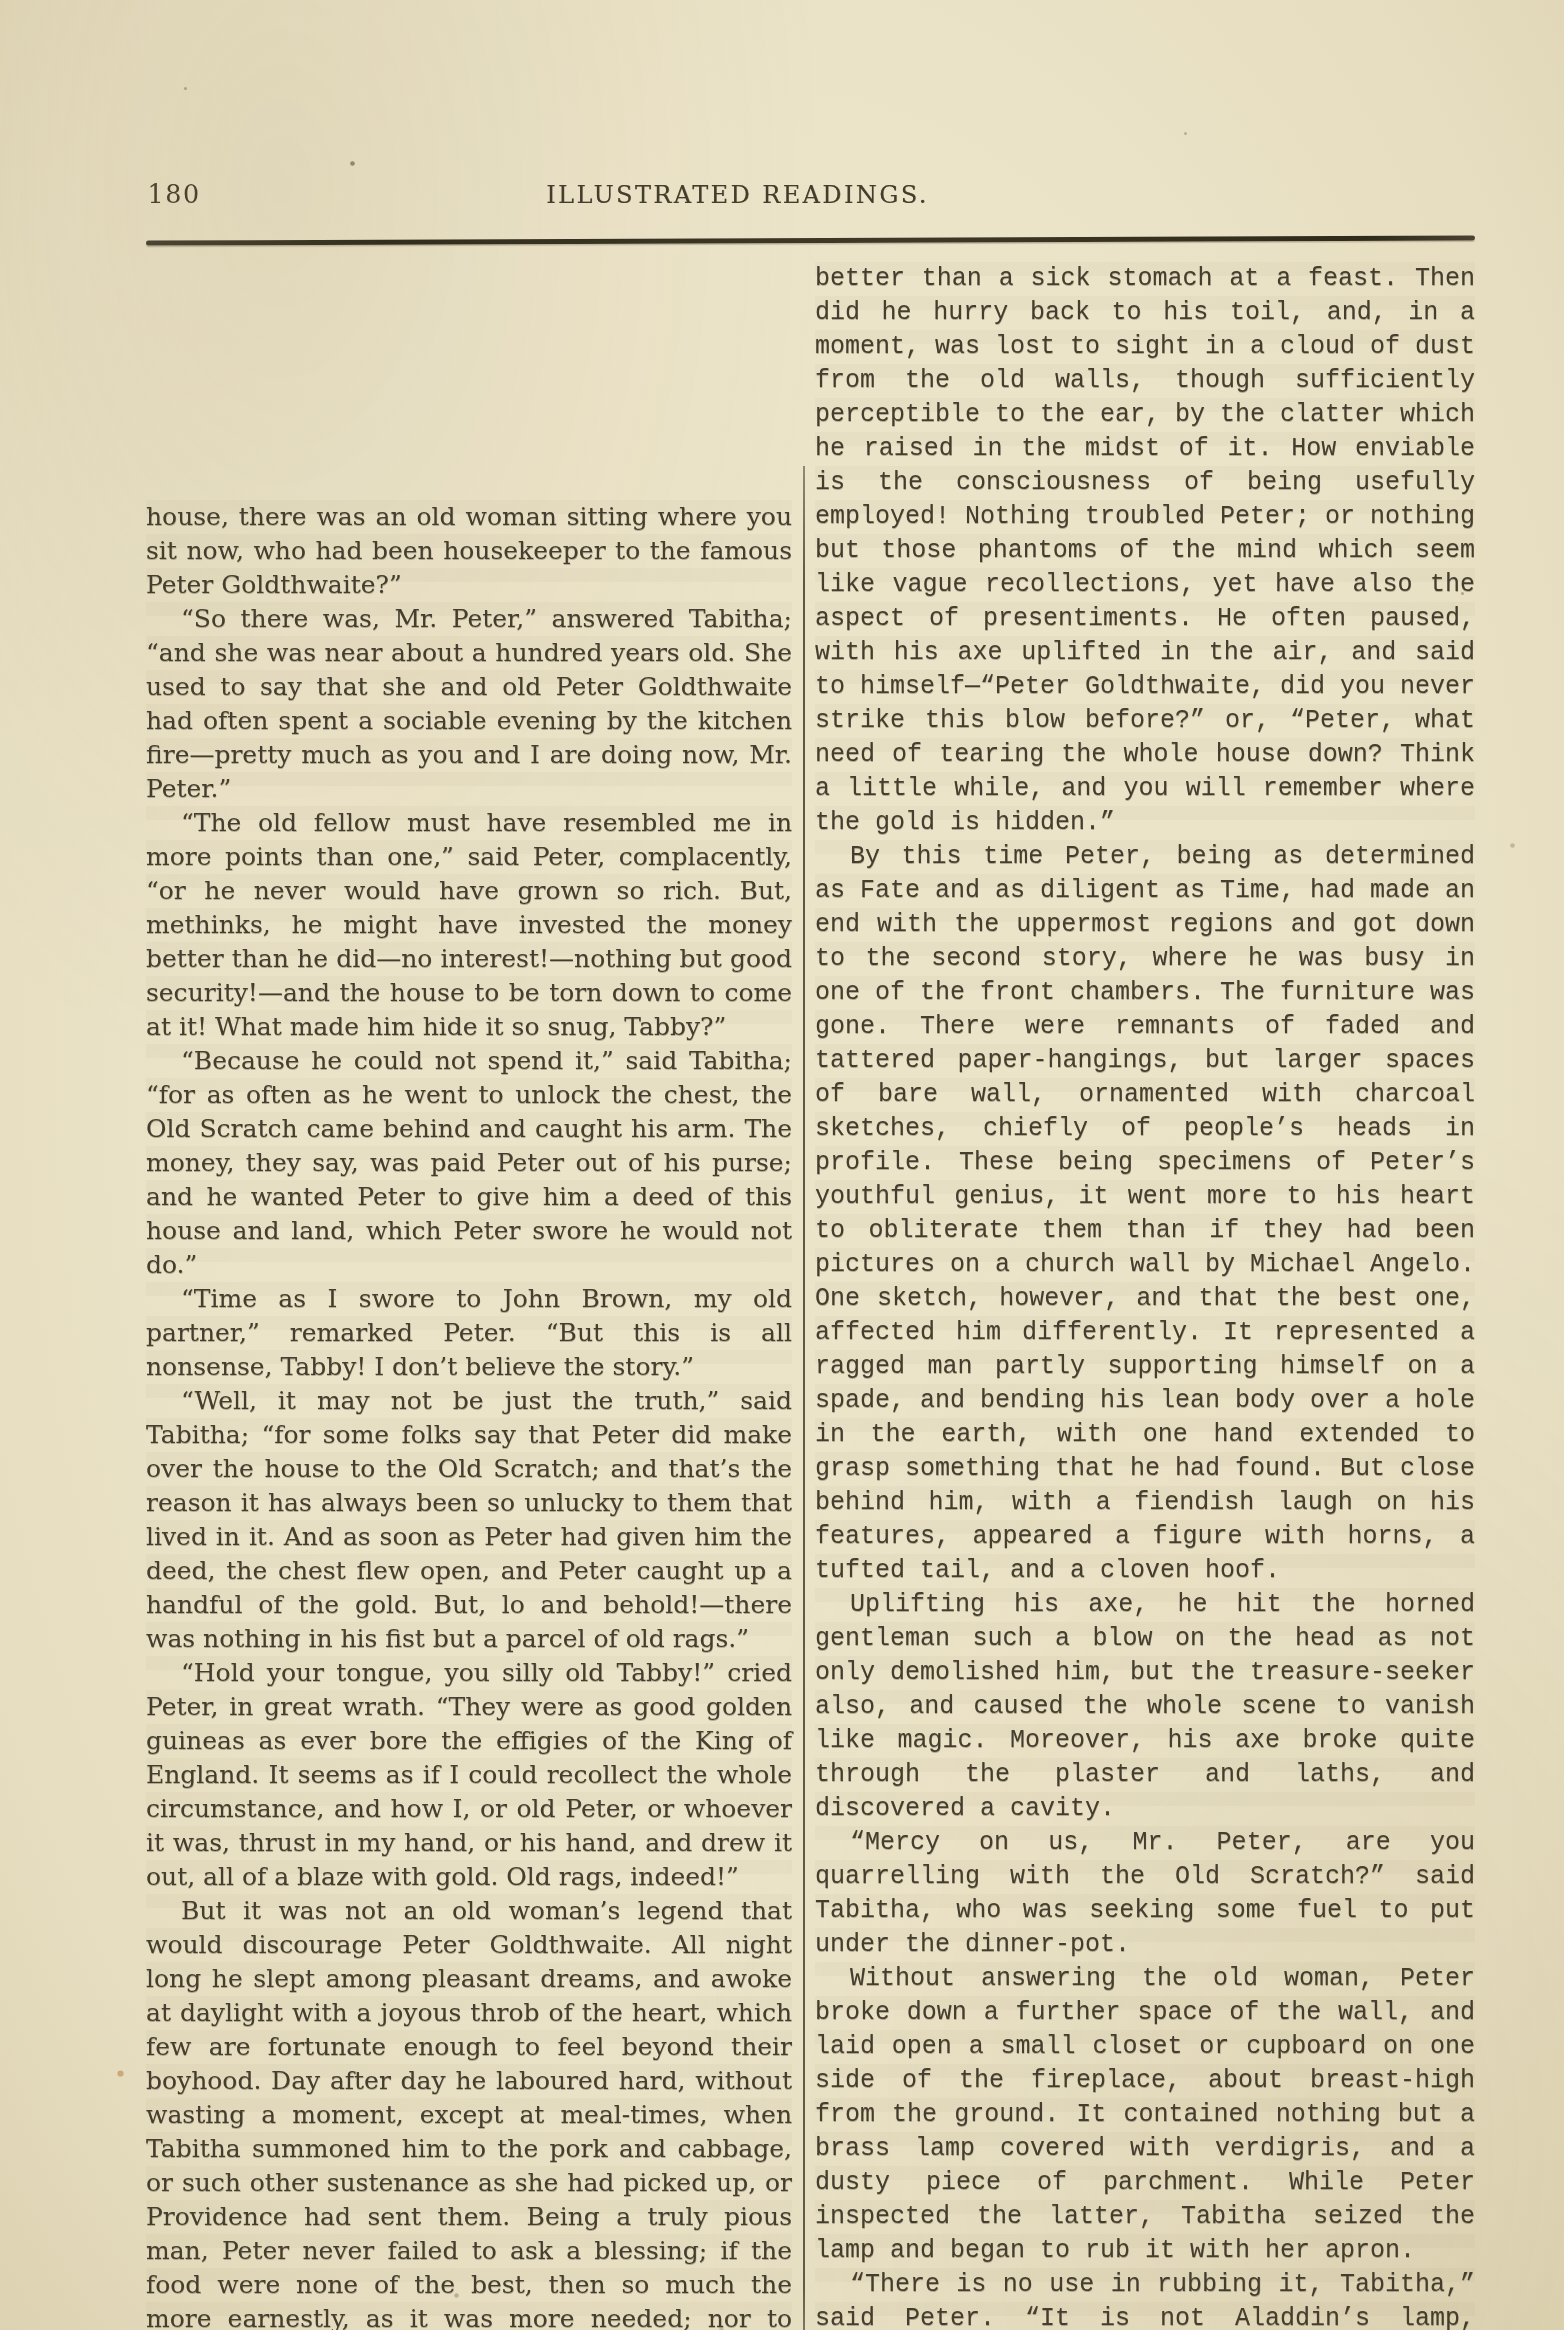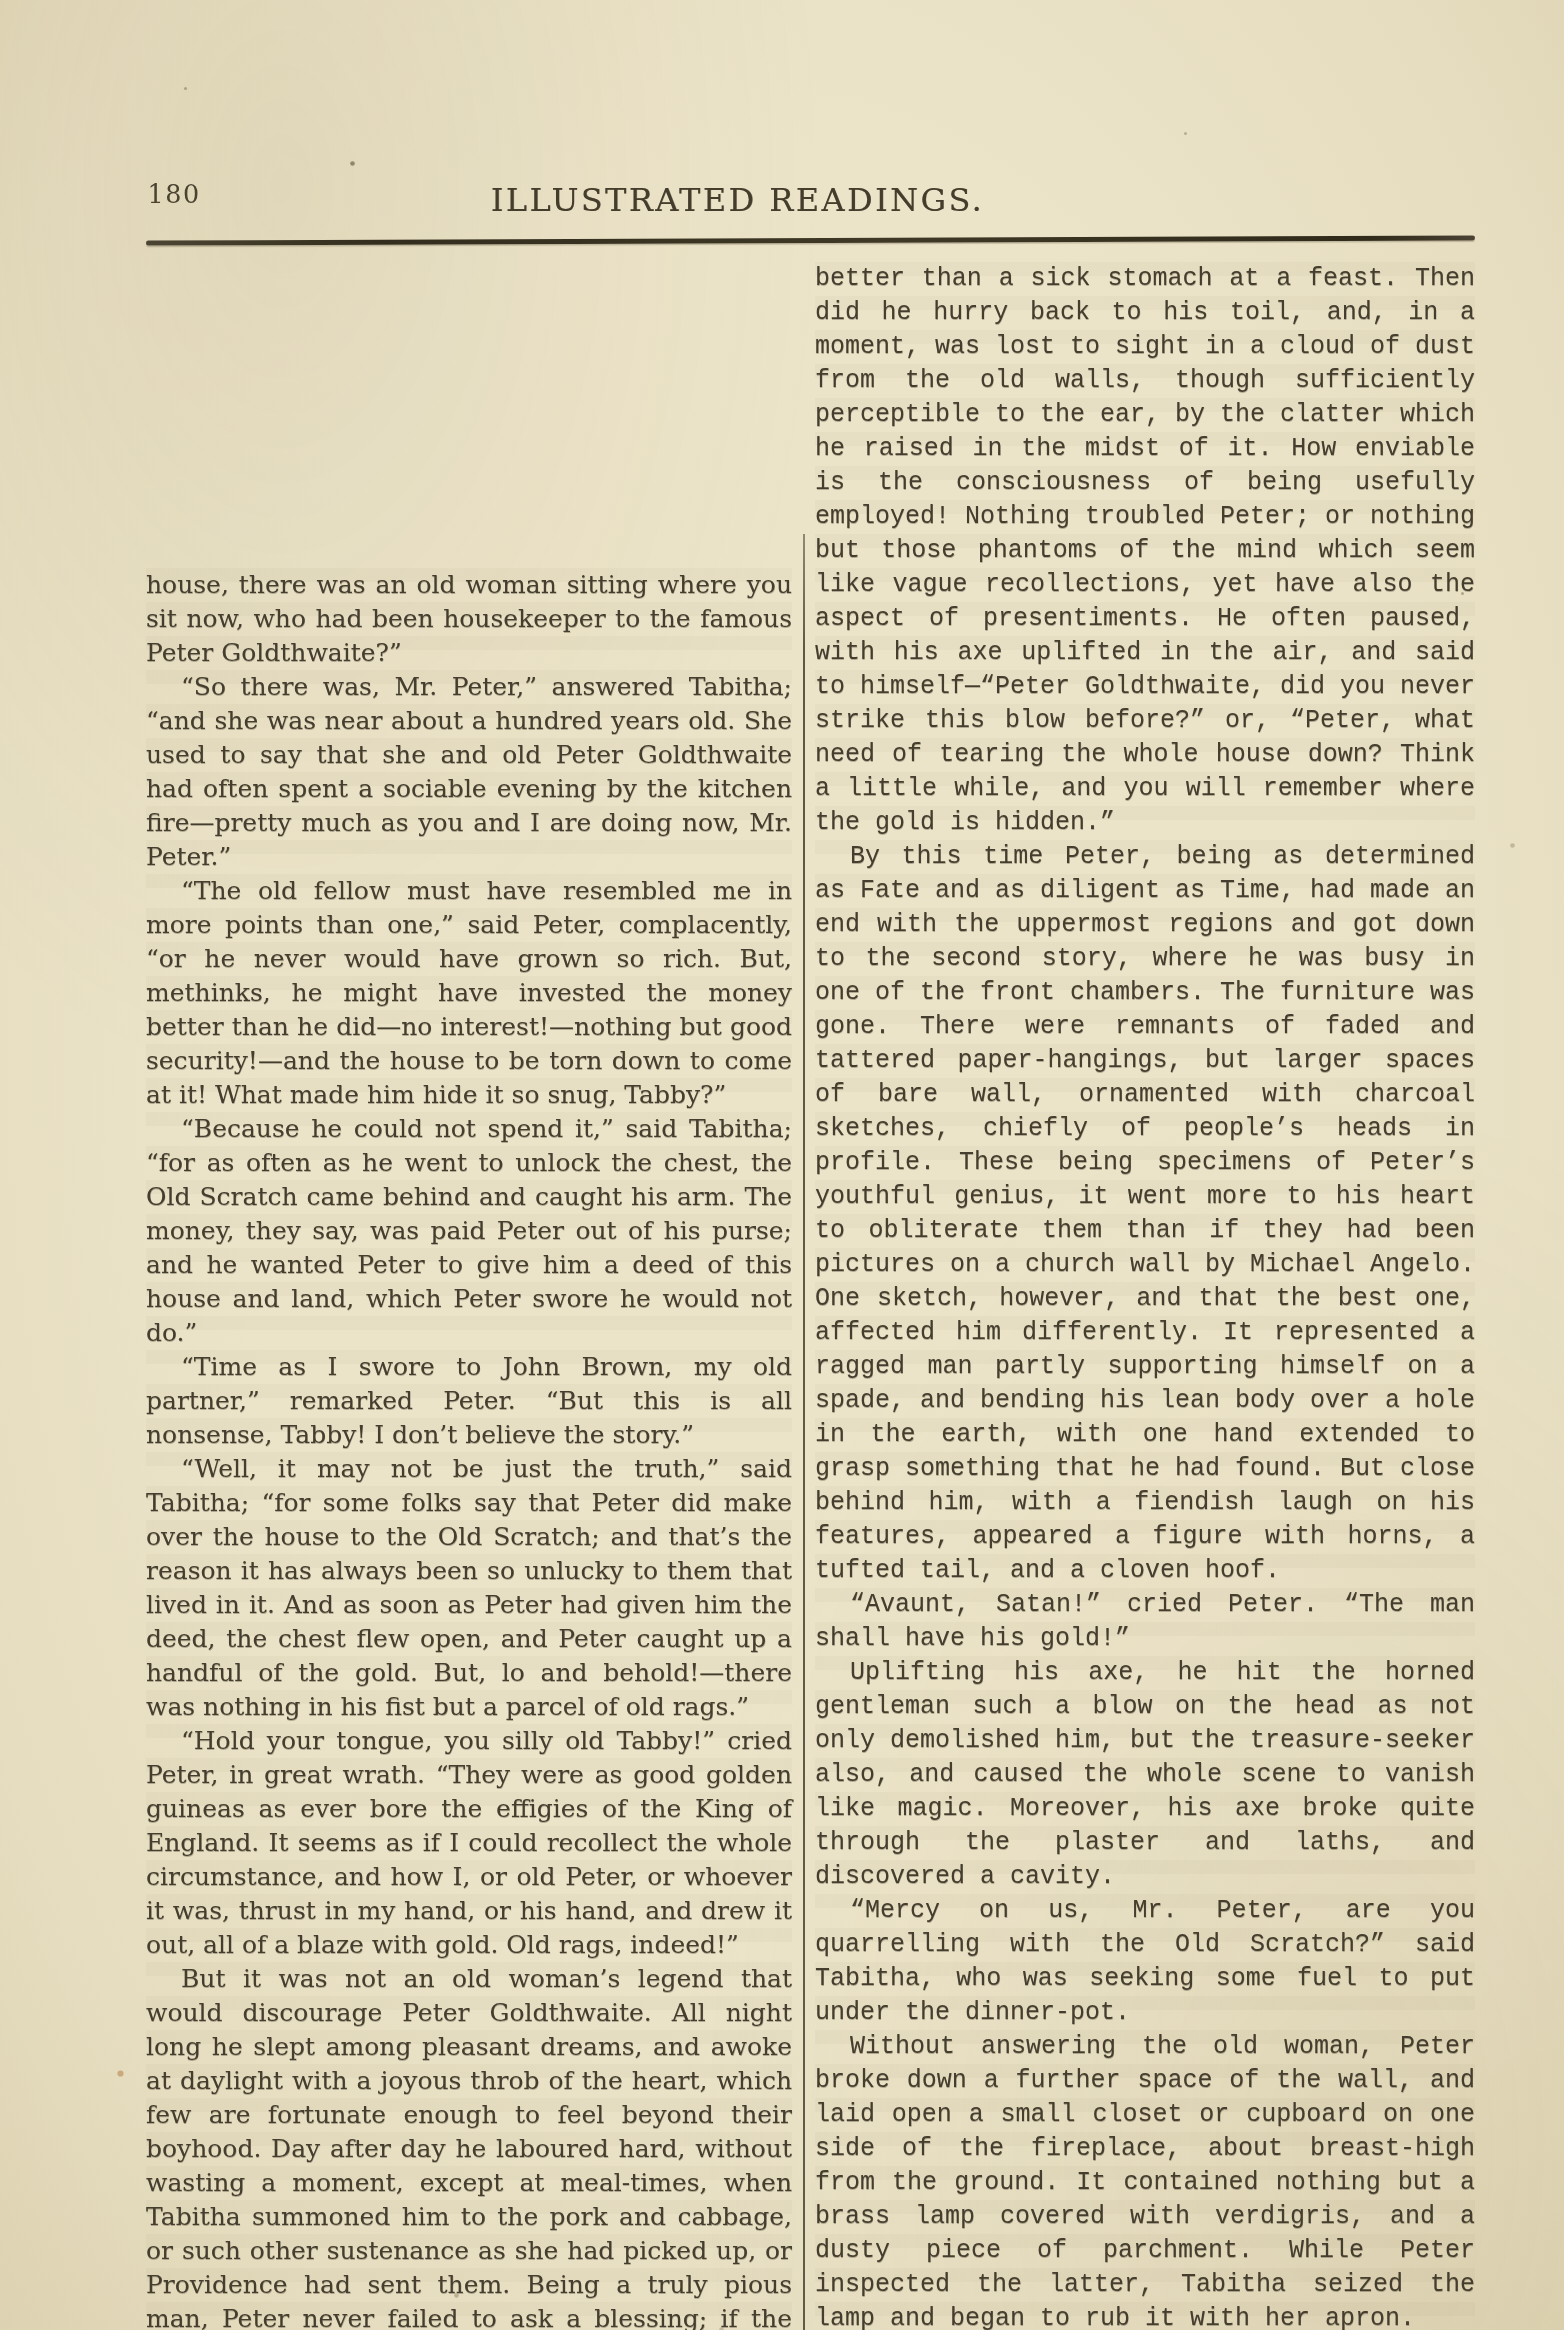--- a/index.html
+++ b/index.html
@@ -19,21 +19,21 @@
     position:absolute; left:146px; top:165px; width:1329px;margin-top:8px;
   }
 
   .header { position:relative; height:59px; }
   .page-number {
     position:absolute; left:1.6px; top:6.4px;
     font-size:25.4px; letter-spacing:1.6px; color:#4a4330;
   }
   .page-title {
     text-align:center;
-    font-size:32px; letter-spacing:2.4px;
+    font-size:24px; letter-spacing:2.4px;
     color:#453d2c;
     transform:translateX(-73px);
     text-shadow:0.4px 0.4px 0.6px rgba(60,50,35,0.45);
     padding-top:8px;
   }
 
   .header-rule {
     height:4.8px;
     background:linear-gradient(90deg,#50структ 0) , #4a4232;
     background:linear-gradient(90deg,#4d4533,#322d1d 18%,#3f3826 55%,#2f2a1a 92%,#4a4232);
@@ -103,21 +103,20 @@
         <p class="para indent">“Well, it may not be just the truth,” said Tabitha; “for some folks say that Peter did make over the house to the Old Scratch; and that’s the reason it has always been so unlucky to them that lived in it. And as soon as Peter had given him the deed, the chest flew open, and Peter caught up a handful of the gold. But, lo and behold!—there was nothing in his fist but a parcel of old rags.”</p>
         <p class="para indent">“Hold your tongue, you silly old Tabby!” cried Peter, in great wrath. “They were as good golden guineas as ever bore the effigies of the King of England. It seems as if I could recollect the whole circumstance, and how I, or old Peter, or whoever it was, thrust in my hand, or his hand, and drew it out, all of a blaze with gold. Old rags, indeed!”</p>
         <p class="para indent">But it was not an old woman’s legend that would discourage Peter Goldthwaite. All night long he slept among pleasant dreams, and awoke at daylight with a joyous throb of the heart, which few are fortunate enough to feel beyond their boyhood. Day after day he laboured hard, without wasting a moment, except at meal-times, when Tabitha summoned him to the pork and cabbage, or such other sustenance as she had picked up, or Providence had sent them. Being a truly pious man, Peter never failed to ask a blessing; if the food were none of the best, then so much the more earnestly, as it was more needed; nor to return thanks, if the dinner had been scanty, yet for the good appetite, which was</p>
       </div>
 
     <div class="column-divider"></div>
 
     <div class="col col-right">
         <p class="para">better than a sick stomach at a feast. Then did he hurry back to his toil, and, in a moment, was lost to sight in a cloud of dust from the old walls, though sufficiently perceptible to the ear, by the clatter which he raised in the midst of it. How enviable is the consciousness of being usefully employed! Nothing troubled Peter; or nothing but those phantoms of the mind which seem like vague recollections, yet have also the aspect of presentiments. He often paused, with his axe uplifted in the air, and said to himself—“Peter Goldthwaite, did you never strike this blow before?” or, “Peter, what need of tearing the whole house down? Think a little while, and you will remember where the gold is hidden.”</p>
         <p class="para indent">By this time Peter, being as determined as Fate and as diligent as Time, had made an end with the uppermost regions and got down to the second story, where he was busy in one of the front chambers. The furniture was gone. There were remnants of faded and tattered paper-hangings, but larger spaces of bare wall, ornamented with charcoal sketches, chiefly of people’s heads in profile. These being specimens of Peter’s youthful genius, it went more to his heart to obliterate them than if they had been pictures on a church wall by Michael Angelo. One sketch, however, and that the best one, affected him differently. It represented a ragged man partly supporting himself on a spade, and bending his lean body over a hole in the earth, with one hand extended to grasp something that he had found. But close behind him, with a fiendish laugh on his features, appeared a figure with horns, a tufted tail, and a cloven hoof.</p>
-        <p class="para indent">“Avaunt, Satan!” cried Peter. “The man shall have his gold!”</p>
         <p class="para indent">Uplifting his axe, he hit the horned gentleman such a blow on the head as not only demolished him, but the treasure-seeker also, and caused the whole scene to vanish like magic. Moreover, his axe broke quite through the plaster and laths, and discovered a cavity.</p>
         <p class="para indent">“Mercy on us, Mr. Peter, are you quarrelling with the Old Scratch?” said Tabitha, who was seeking some fuel to put under the dinner-pot.</p>
         <p class="para indent">Without answering the old woman, Peter broke down a further space of the wall, and laid open a small closet or cupboard on one side of the fireplace, about breast-high from the ground. It contained nothing but a brass lamp covered with verdigris, and a dusty piece of parchment. While Peter inspected the latter, Tabitha seized the lamp and began to rub it with her apron.</p>
         <p class="para indent">“There is no use in rubbing it, Tabitha,” said Peter. “It is not Aladdin’s lamp, though I take it to be a token of as much luck. Look here, Tabby!”</p>
       </div>
   </div>
 
 </div>
 
 

